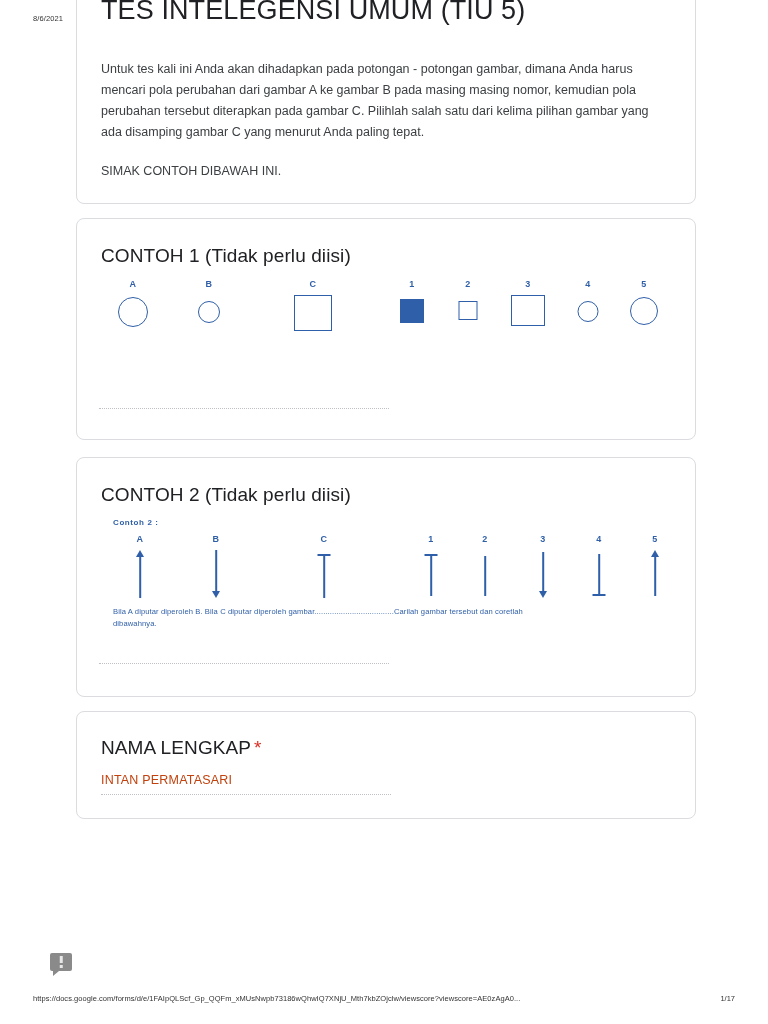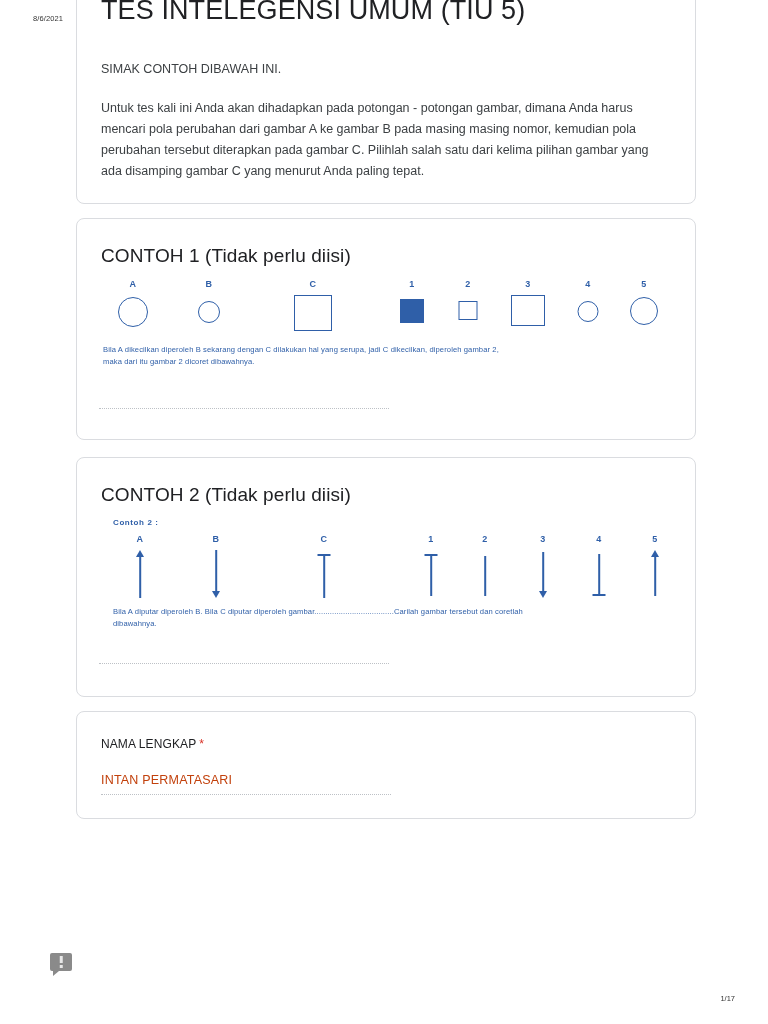--- a/index.html
+++ b/index.html
@@ -98,21 +98,21 @@
   .dotted-line {
     position:absolute; height:1px;
     border-bottom:1px dotted #bdc1c6;
   }
 
   
   .card-nama { top:711px; height:108px; }
   .card-nomor { top:835px; height:108px; }
   .q-label {
     position:absolute; left:24px; top:25px;
-    font-size:12px; color:#202124; letter-spacing:.1px;
+    font-size:19px; color:#202124; letter-spacing:.1px;
   }
   .req { color:#d93025; margin-left:3px; }
   .answer-val {
     position:absolute; left:24px; top:61px;
     font-size:12.5px; color:#c2410c; letter-spacing:.2px;
   }
   .answer-underline {
     position:absolute; left:24px; top:82px; width:290px; height:1px;
     border-bottom:1px dotted #bdc1c6;
   }
@@ -150,22 +150,22 @@
 <div class="page">
 
   <div class="print-header">
     <span class="ph-date">8/6/2021</span>
     <span class="ph-title">TES INTELEGENSI UMUM (TIU 5)</span>
   </div>
 
   <div class="card card-intro">
     <div class="form-title">TES INTELEGENSI UMUM (TIU 5)</div>
     <div class="form-desc">
+      <p>Untuk tes kali ini Anda akan dihadapkan pada potongan - potongan gambar, dimana Anda harus mencari pola perubahan dari gambar A ke gambar B pada masing masing nomor, kemudian pola perubahan tersebut diterapkan pada gambar C. Pilihlah salah satu dari kelima pilihan gambar yang ada disamping gambar C yang menurut Anda paling tepat.</p>
       <p>SIMAK CONTOH DIBAWAH INI.</p>
-      <p>Untuk tes kali ini Anda akan dihadapkan pada potongan - potongan gambar, dimana Anda harus mencari pola perubahan dari gambar A ke gambar B pada masing masing nomor, kemudian pola perubahan tersebut diterapkan pada gambar C. Pilihlah salah satu dari kelima pilihan gambar yang ada disamping gambar C yang menurut Anda paling tepat.</p>
     </div>
   </div>
 
   <div class="card card-q card-contoh1">
     <div class="q-title">CONTOH 1 (Tidak perlu diisi)</div>
 
     <div class="figure fig1">
       <div class="shape-row">
 
         <div class="slot" style="left:4px; top:0; width:56px; height:62px;">
@@ -201,21 +201,20 @@
         <div class="slot" style="left:464px; top:0; width:46px; height:62px;">
           <span class="slot-lab" style="top:0;">4</span>
           <span class="shp circle" style="top:22px; width:21px; height:21px;"></span>
         </div>
 
         <div class="slot" style="left:518px; top:0; width:50px; height:62px;">
           <span class="slot-lab" style="top:0;">5</span>
           <span class="shp circle" style="top:18px; width:28px; height:28px;"></span>
         </div>
       </div>
-      <div class="fig-caption" style="left:2px; top:65px; width:400px;">Bila A dikecilkan diperoleh B sekarang dengan C dilakukan hal yang serupa, jadi C dikecilkan, diperoleh gambar 2, maka dari itu gambar 2 dicoret dibawahnya.</div>
     </div>
 
     <div class="dotted-line" style="left:22px; top:189px; width:290px;"></div>
   </div>
 
   <div class="card card-q card-contoh2">
     <div class="q-title">CONTOH 2 (Tidak perlu diisi)</div>
 
     <div class="figure fig2">
       <div class="fig-sublabel" style="left:0; top:0;">Contoh 2 :</div>
@@ -300,16 +299,17 @@
     <div class="answer-underline"></div>
   </div>
 
 
   <div class="feedback-icon">
     <span class="bang"></span>
     <span class="dot"></span>
   </div>
 
   <div class="print-footer">
+    <span class="pf-url">https://docs.google.com/forms/d/e/1FAIpQLScf_Gp_QQFm_xMUsNwpb73186wQhwIQ7XNjU_Mth7kbZOjclw/viewscore?viewscore=AE0zAgA0...</span>
     <span class="pf-page">1/17</span>
   </div>
 
 </div>
 
 </body></html>

